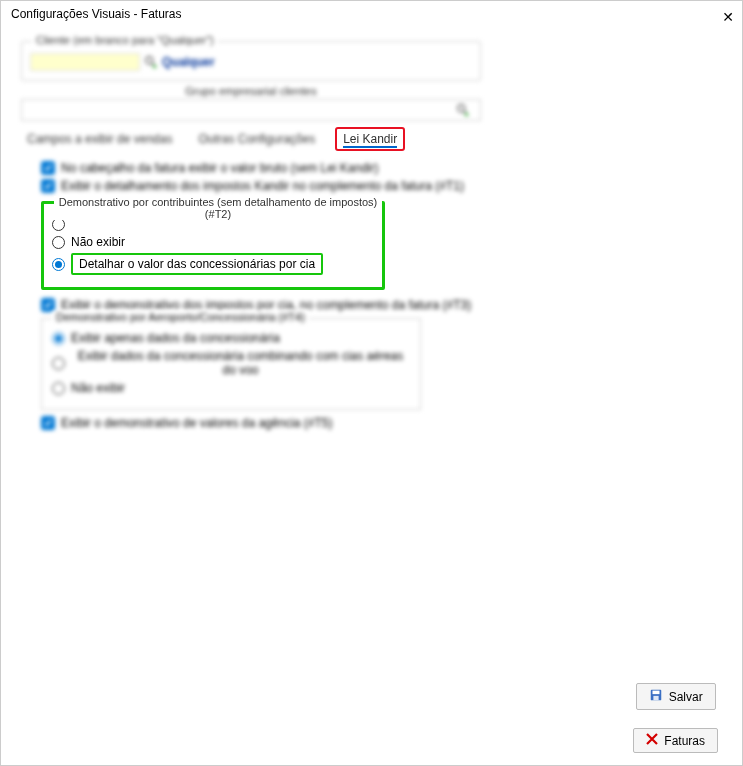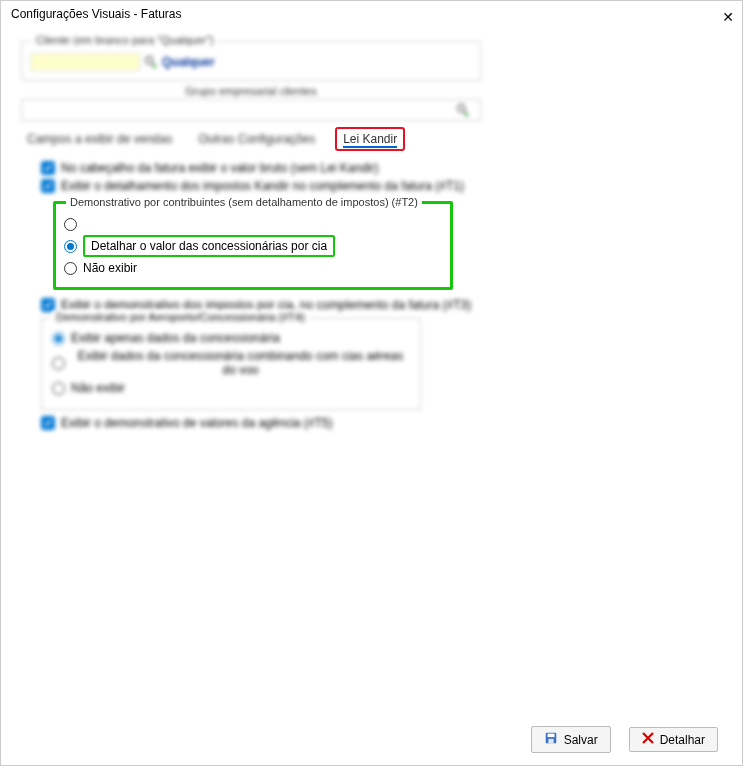--- a/index.html
+++ b/index.html
@@ -153,20 +153,21 @@
     padding: 0 4px;
     font-size: 11px;
   }
   .footer {
     position: absolute;
     bottom: 12px;
     right: 24px;
     display: flex;
     gap: 18px;
     align-items: center;
+    flex-direction: column;
   }
   .btn {
     display:inline-flex;
     align-items:center;
     gap:6px;
     border:1px solid #bbb;
     background:#f5f5f5;
     padding:4px 12px;
     font-size:12px;
     cursor:pointer;
@@ -237,32 +238,32 @@
     </div>
     <div class="option-line blur">
       <span class="cb">
           <svg width="10" height="10" viewBox="0 0 10 10">
             <path d="M2 5 L4 7 L8 2" stroke="#fff" stroke-width="1.6" fill="none"></path>
           </svg>
         </span>
       <span>Exibir o detalhamento dos impostos Kandir no complemento da fatura (#T1)</span>
     </div>
 
-    <div class="groupbox highlight-green" style="width:400px; margin-left:12px;">
+    <div class="groupbox highlight-green" style="width:344px; margin-left:0;">
       <div class="legend">Demonstrativo por contribuintes (sem detalhamento de impostos) (#T2)</div>
       <div class="option-line">
         <span class="rb"></span>
+      </div>
+      <div class="option-line">
+        <span class="rb"></span>
+        <span>Não exibir</span>
       </div>
       <div class="option-line">
         <span class="rb sel"></span>
         <span class="highlight-green-inner">Detalhar o valor das concessionárias por cia</span>
-      </div>
-      <div class="option-line">
-        <span class="rb"></span>
-        <span>Não exibir</span>
       </div>
     </div>
 
     <div class="option-line blur">
       <span class="cb">
           <svg width="10" height="10" viewBox="0 0 10 10">
             <path d="M2 5 L4 7 L8 2" stroke="#fff" stroke-width="1.6" fill="none"></path>
           </svg>
         </span>
       <span>Exibir o demonstrativo dos impostos por cia, no complemento da fatura (#T3)</span>
@@ -305,15 +306,15 @@
         </svg>
     </span>
     <span>Salvar</span>
   </div>
   <div class="btn">
     <span>
       <svg width="12" height="12" viewBox="0 0 12 12">
           <path d="M1 1 L11 11 M11 1 L1 11" stroke="#d40000" stroke-width="2.2"></path>
         </svg>
     </span>
-    <span>Detalhar</span>
+    <span>Faturas</span>
   </div>
 </div>
 
 </body></html>

